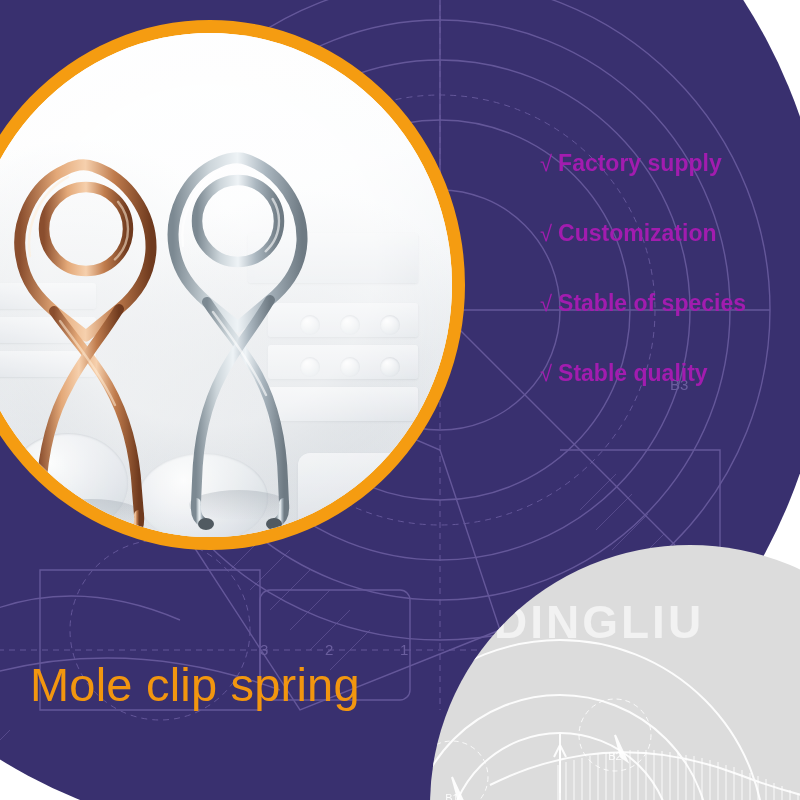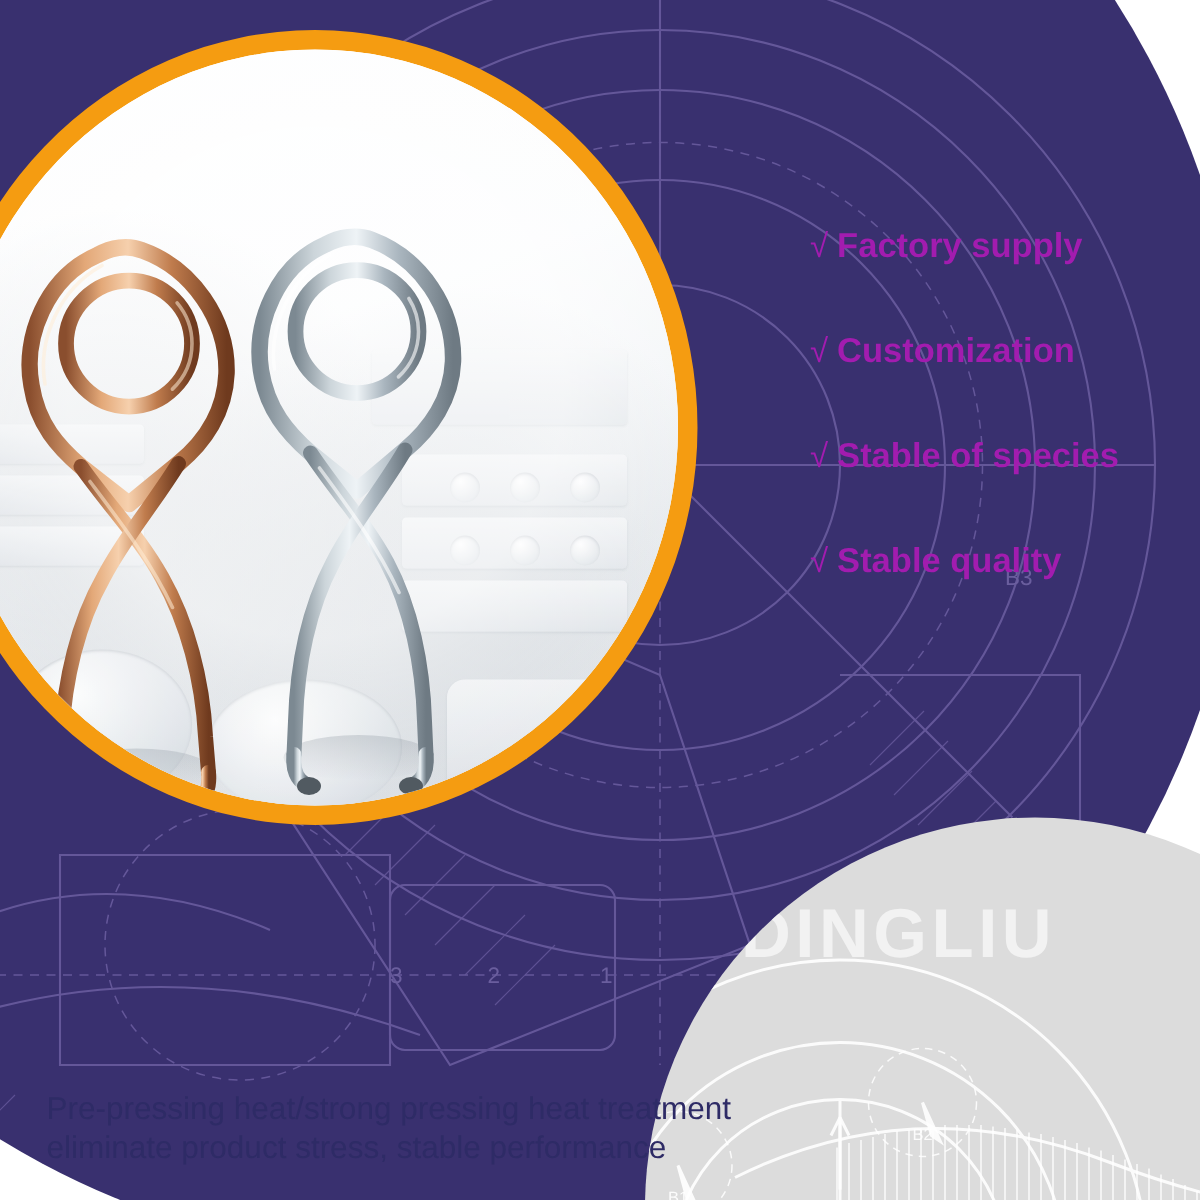--- a/index.html
+++ b/index.html
@@ -335,16 +335,15 @@
       <span class="tick">√</span><span>Customization</span>
     </div>
     <div class="bullet">
       <span class="tick">√</span><span>Stable of species</span>
     </div>
     <div class="bullet">
       <span class="tick">√</span><span>Stable quality</span>
     </div>
   </div>
 
-  <div class="subtitle">Pre-pressing heat/strong pressing heat treatment
-eliminate product stress, stable performance</div>
+  <div class="title">Mole clip spring</div>
 
 </div>
 
 </body></html>

